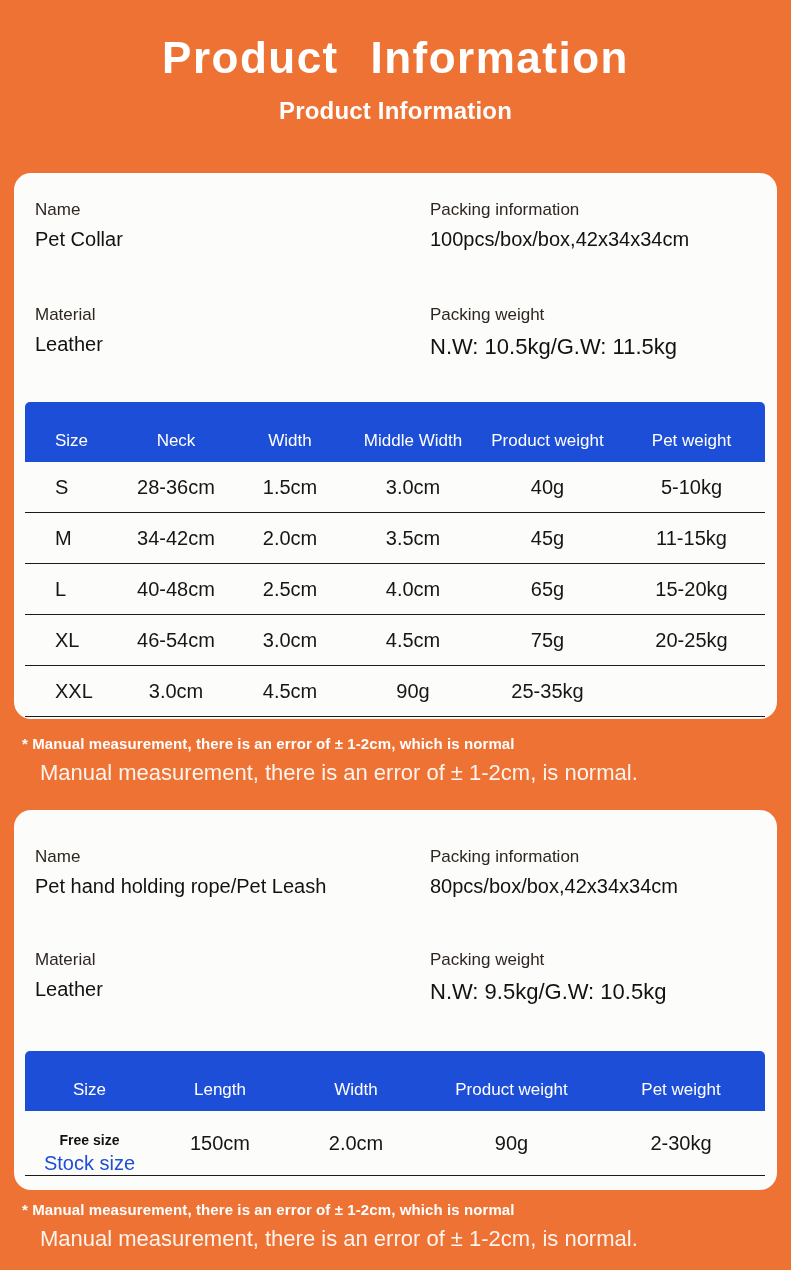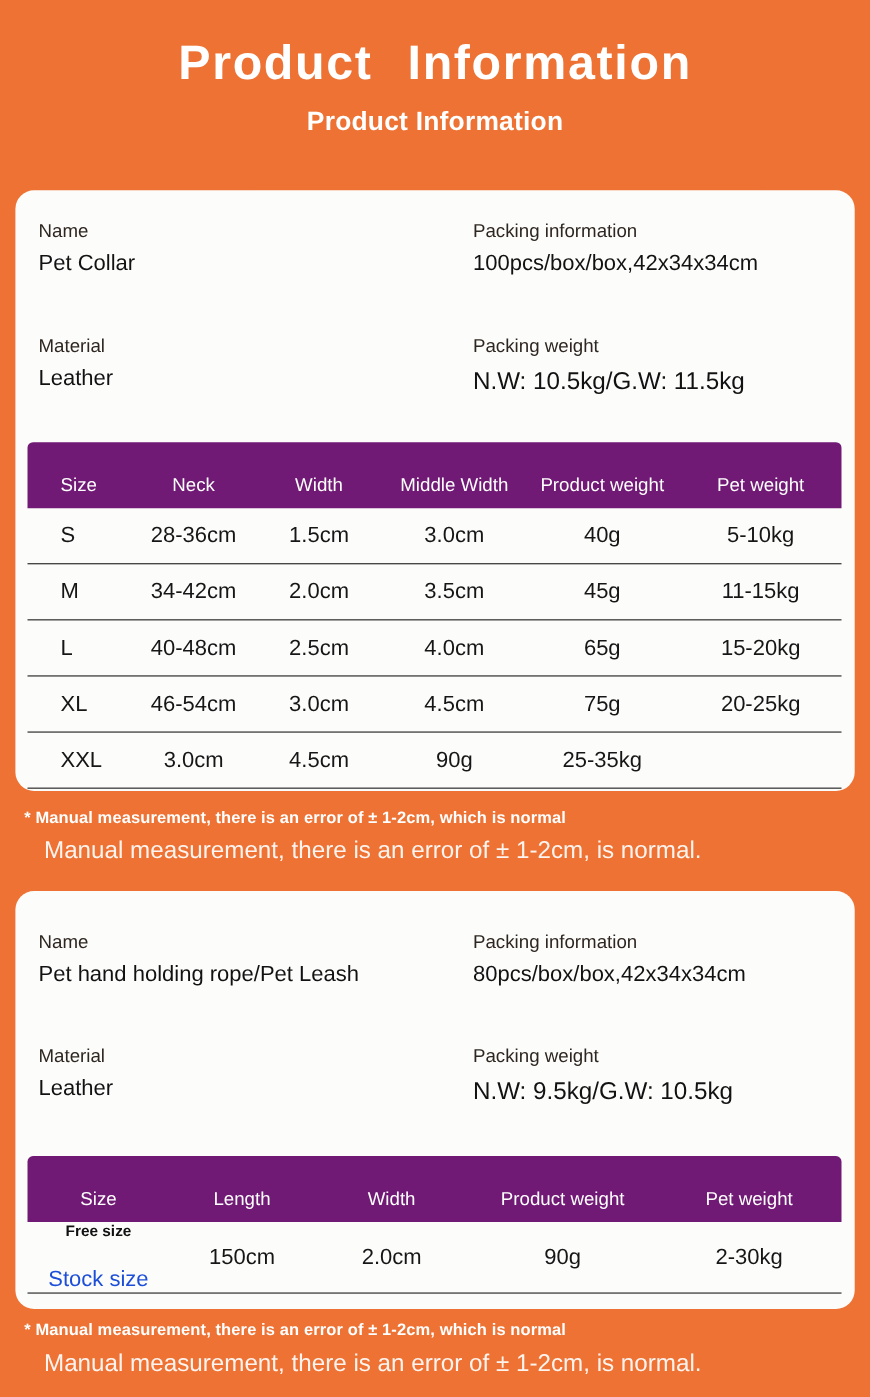--- a/index.html
+++ b/index.html
@@ -62,21 +62,21 @@
   }
   .info-value.big { font-size: 22px; margin-top: 9px; }
 
   
   .spec-table { margin: 43px 12px 0 11px; }
   .card2 .spec-table { margin-top: 47px; }
   .trow { display: grid; border-bottom: 1px solid #1B1B1B; }
   .t1 .trow { grid-template-columns: 96px 110px 118px 128px 141px 147px; }
   .t2 .trow { grid-template-columns: 129px 132px 140px 171px 168px; }
   .thead {
-    background: #701a75;
+    background: #1d4ed8;
     border-bottom: none;
     border-radius: 5px 5px 0 0;
   }
   .th {
     height: 60px;
     display: flex;
     align-items: flex-end;
     justify-content: center;
     padding-bottom: 11px;
     color: #FFFFFF;
@@ -91,21 +91,21 @@
     color: #161616;
     font-size: 20px;
   }
   .t1 .th:first-child,
   .t1 .td:first-child { justify-content: flex-start; padding-left: 30px; }
   .t2 .td { height: 64px; }
   .cell-stack {
     display: flex;
     flex-direction: column;
     align-items: center;
-    justify-content: space-between;
+    justify-content: flex-end;
   }
   .stack-top { font-size: 14px; font-weight: 700; color: #111111; line-height: 17px; }
   .stack-bottom { font-size: 20px; color: #1d4ed8; line-height: 24px; margin-top: 2px; }
 
   
   .note-block { margin: 15px 0 0 22px; }
   .note-block.bottom { margin-top: 10px; }
   .note-bold {
     color: #FFFFFF;
     font-weight: 700;

